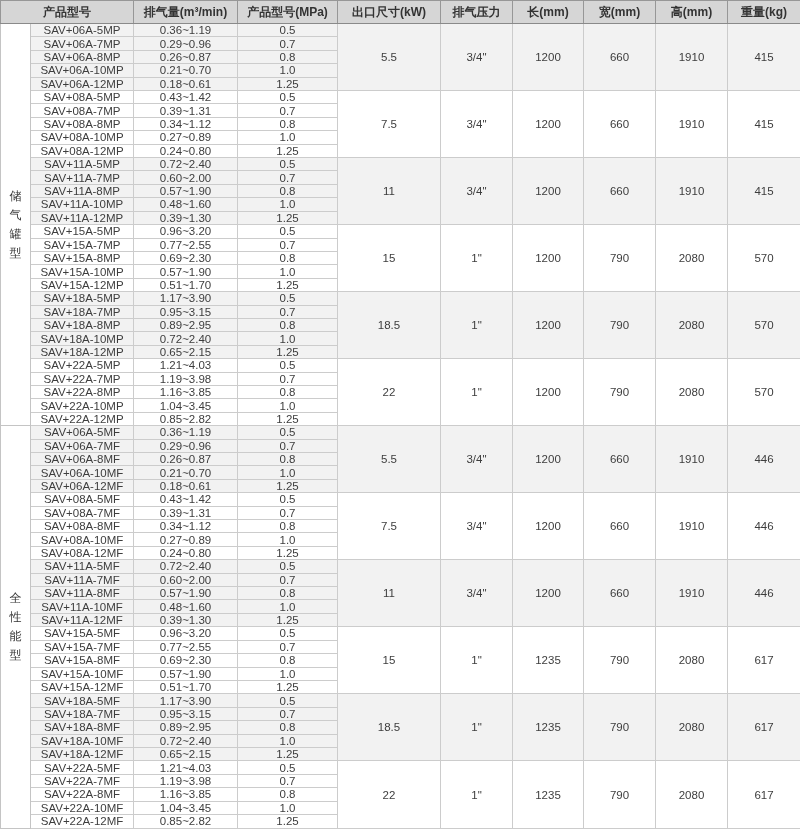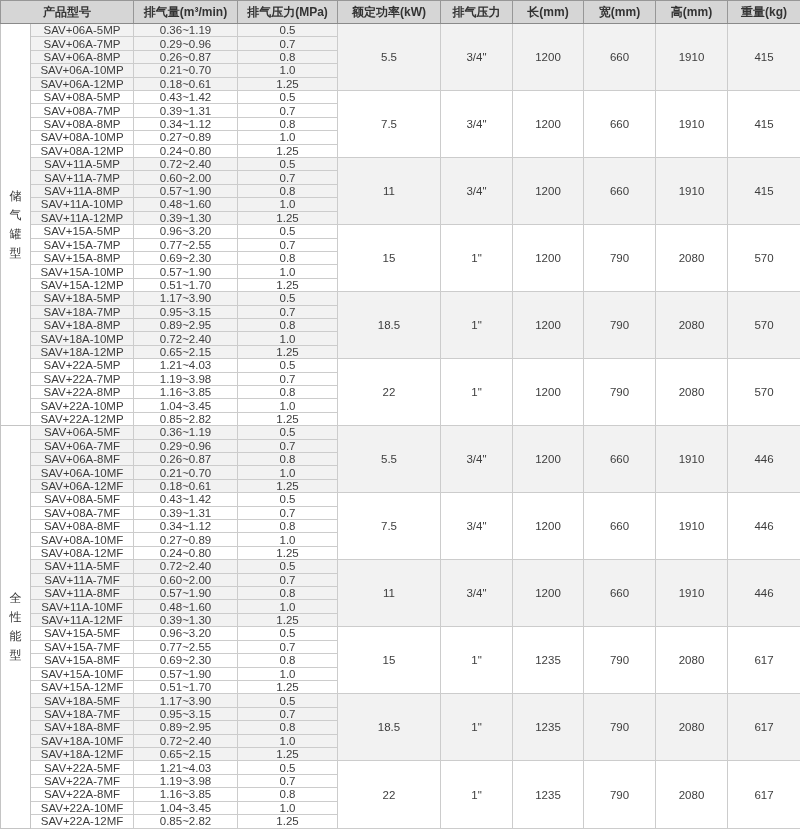--- a/index.html
+++ b/index.html
@@ -57,22 +57,22 @@
       <col style="width:72px">
     <col style="width:71px">
       <col style="width:72px">
       <col style="width:72px">
     <col style="width:73px">
   </colgroup>
   <thead>
     <tr>
       <th colspan="2">产品型号</th>
       <th>排气量(m³/min)</th>
-      <th>排气压力(MPa)</th>
-      <th>额定功率(kW)</th>
+      <th>产品型号(MPa)</th>
+      <th>出口尺寸(kW)</th>
       <th>排气压力</th>
       <th>长(mm)</th>
       <th>宽(mm)</th>
       <th>高(mm)</th>
       <th>重量(kg)</th>
     </tr>
   </thead>
   <tbody>
       <tr class="g-shaded">
         <td rowspan="30" class="section-cell"><span class="vlabel">储

